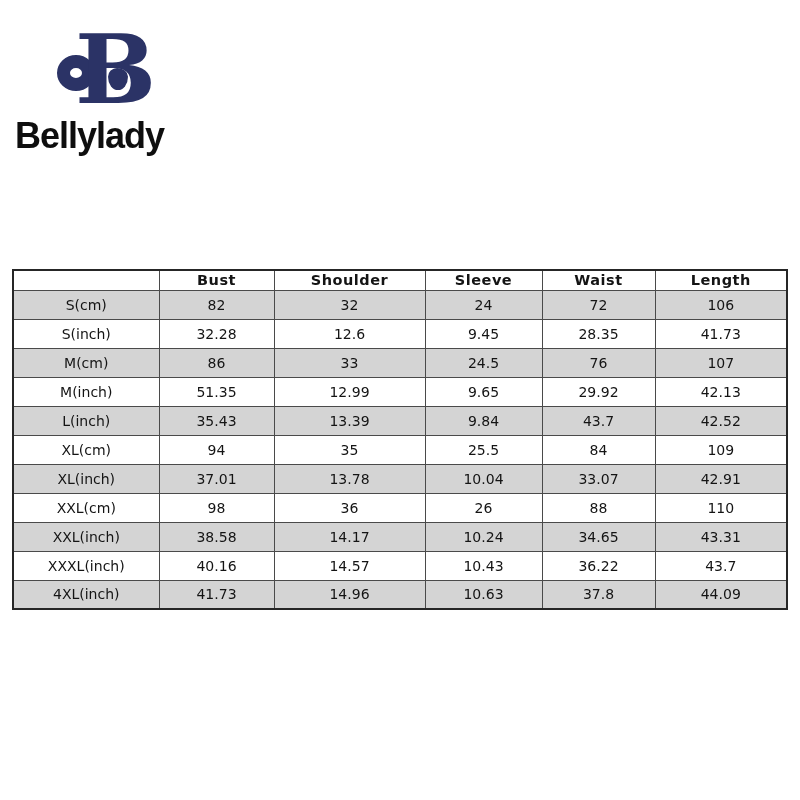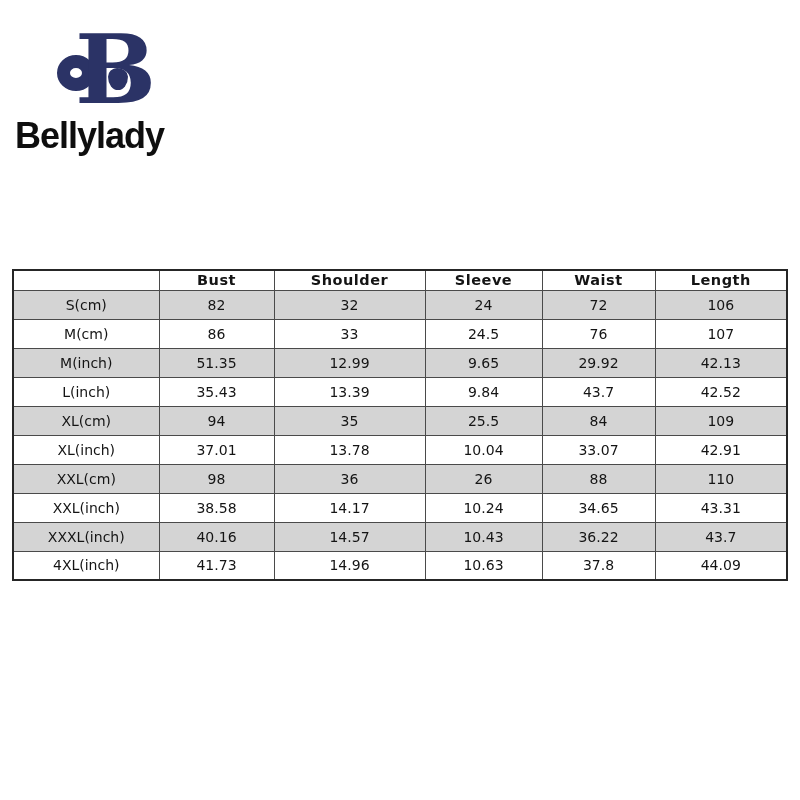--- a/index.html
+++ b/index.html
@@ -117,20 +117,28 @@
       <tbody>
           <tr>
             <td>S(cm)</td>
             <td>82</td>
             <td>32</td>
             <td>24</td>
             <td>72</td>
             <td>106</td>
           </tr>
           <tr>
+            <td>S(inch)</td>
+            <td>32.28</td>
+            <td>12.6</td>
+            <td>9.45</td>
+            <td>28.35</td>
+            <td>41.73</td>
+          </tr>
+          <tr>
             <td>M(cm)</td>
             <td>86</td>
             <td>33</td>
             <td>24.5</td>
             <td>76</td>
             <td>107</td>
           </tr>
           <tr>
             <td>M(inch)</td>
             <td>51.35</td>

